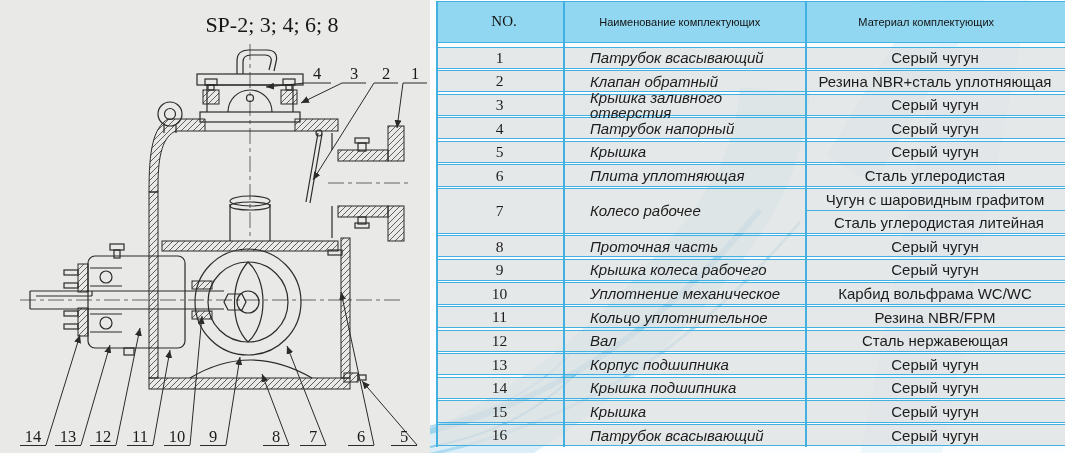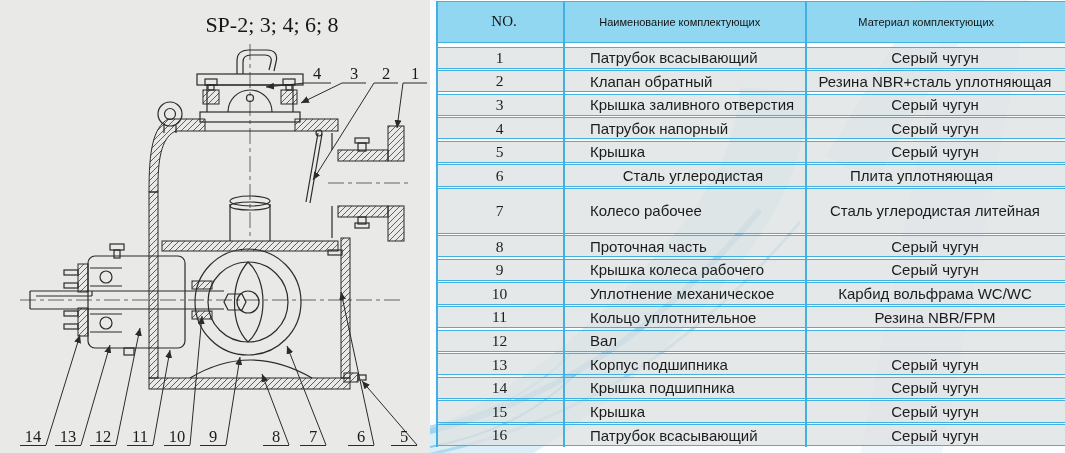--- a/index.html
+++ b/index.html
@@ -15,21 +15,21 @@
   .hrow{position:absolute;left:0;top:1px;width:629px;height:41.5px;display:flex;
         box-sizing:border-box;border-top:1.6px solid #42b0e0;border-bottom:1.6px solid #42b0e0;
         background:rgba(139,213,240,0.95);}
   .rows{position:absolute;left:0;top:46.5px;width:629px;}
   .row{box-sizing:border-box;height:22.1px;margin-bottom:1.5px;display:flex;
        border-top:1.5px solid #42b0e0;border-bottom:1.5px solid #42b0e0;
        background:rgba(223,226,226,0.78);}
   .row.dbl{height:45.7px;}
   .cell{display:flex;align-items:center;box-sizing:border-box;font-size:15px;line-height:1;}
   .cell.no{width:127px;justify-content:center;font-family:"Liberation Serif",serif;font-size:15.5px;}
-  .cell.name{width:242px;padding-left:27px;}
+  .cell.name{width:242px;padding-left:27px;font-style:italic;}
   .cell.mat{width:260px;justify-content:center;text-align:center;}
   .cell.mat.split{flex-direction:column;align-items:stretch;justify-content:flex-start;padding:0;}
   .matline{flex:1;display:flex;align-items:center;justify-content:center;}
   .matline + .matline{border-top:1.5px solid #42b0e0;padding-left:8px;}
   .hcell{display:flex;align-items:center;justify-content:center;box-sizing:border-box;
          font-size:11px;color:#141414;}
   .hcell.h0{width:153px;font-family:"Liberation Serif",serif;font-size:15px;}
   .hcell.h1{width:242px;}
   .hcell.h2{width:312px;}
   .vline{position:absolute;top:1px;height:446px;width:1.6px;background:#42b0e0;z-index:6;}
@@ -221,27 +221,28 @@
             <div class="cell name">Патрубок напорный</div>
             <div class="cell mat">Серый чугун</div>
           </div>
           <div class="row">
             <div class="cell no">5</div>
             <div class="cell name">Крышка</div>
             <div class="cell mat">Серый чугун</div>
           </div>
           <div class="row">
             <div class="cell no">6</div>
+            <div class="cell name">Плита уплотняющая</div>
             <div class="cell mat">Сталь углеродистая</div>
-            <div class="cell name">Плита уплотняющая</div>
           </div>
           <div class="row dbl">
             <div class="cell no">7</div>
             <div class="cell name">Колесо рабочее</div>
             <div class="cell mat split">
+              <div class="matline">Чугун с шаровидным графитом</div>
               <div class="matline">Сталь углеродистая литейная</div>
             </div>
           </div>
           <div class="row">
             <div class="cell no">8</div>
             <div class="cell name">Проточная часть</div>
             <div class="cell mat">Серый чугун</div>
           </div>
           <div class="row">
             <div class="cell no">9</div>
@@ -254,20 +255,21 @@
             <div class="cell mat">Карбид вольфрама WC/WC</div>
           </div>
           <div class="row">
             <div class="cell no">11</div>
             <div class="cell name">Кольцо уплотнительное</div>
             <div class="cell mat">Резина NBR/FPM</div>
           </div>
           <div class="row">
             <div class="cell no">12</div>
             <div class="cell name">Вал</div>
+            <div class="cell mat">Сталь нержавеющая</div>
           </div>
           <div class="row">
             <div class="cell no">13</div>
             <div class="cell name">Корпус подшипника</div>
             <div class="cell mat">Серый чугун</div>
           </div>
           <div class="row">
             <div class="cell no">14</div>
             <div class="cell name">Крышка подшипника</div>
             <div class="cell mat">Серый чугун</div>

